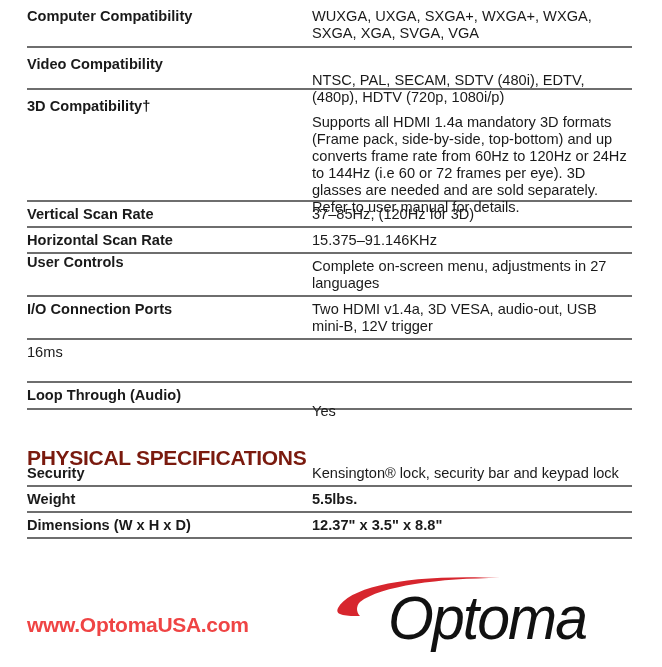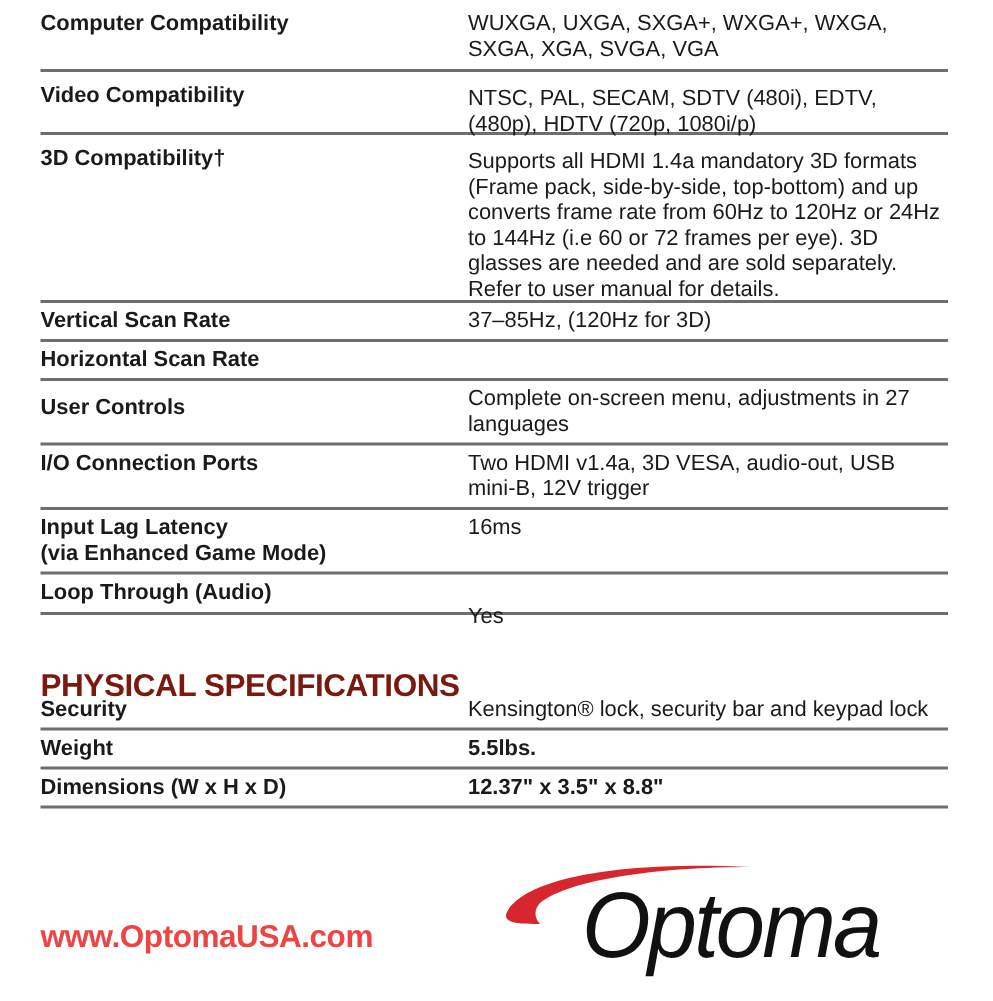--- a/index.html
+++ b/index.html
@@ -1,21 +1,21 @@
 <!DOCTYPE html>
 <html><head>
 <meta charset="utf-8">
 <style>
   html, body { margin: 0; padding: 0; background: #ffffff; }
   body { width: 662px; height: 667px; position: relative; overflow: hidden;
          font-family: "Liberation Sans", sans-serif; color: #1a1a1a; }
   .table { position: absolute; left: 27px; width: 605px; }
   .row { display: flex; border-bottom: 2px solid #6e6e6e; box-sizing: border-box; gap: 20px; }
   .row .label { width: 265px; font-weight: bold; font-size: 14.6px; line-height: 17px; padding-top: 8px; padding-bottom: 4px; }
-  .row .value { flex: 1; font-size: 14.6px; line-height: 17px; padding-top: 10px; padding-bottom: 4px; }
+  .row .value { flex: 1; font-size: 14.6px; line-height: 17px; padding-top: 24px; padding-bottom: 4px; }
   .row .value.bold { font-weight: bold; }
   #tbl1 { top: 0px; }
   #tbl1 .row:first-child .label, #tbl1 .row:first-child .value { padding-top: 8px; }
   .section-title { position: absolute; left: 27px; top: 446px; font-weight: bold; font-size: 21px; color: #7a1a0e; letter-spacing: -0.3px; }
   #tbl2 { top: 460px; }
   #tbl2 .row .label { font-size: 14.6px; }
   .footer-url { position: absolute; left: 27px; top: 613px; font-weight: bold; font-size: 21px; color: #ef4444; letter-spacing: -0.3px; }
   .logo { position: absolute; left: 330px; top: 572px; width: 320px; height: 90px; }
   .logo-swoosh { position: absolute; left: 0; top: 0; }
   .logo-text { position: absolute; left: 58px; top: 10px; font-family: "Liberation Sans", sans-serif; font-style: italic; font-size: 62px; font-weight: normal; color: #111; letter-spacing: -2px; transform: scaleX(0.95); transform-origin: left; }
@@ -35,32 +35,31 @@
   <div class="row" style="height:112px">
     <div class="label">3D Compatibility†</div>
     <div class="value">Supports all HDMI 1.4a mandatory 3D formats (Frame pack, side-by-side, top-bottom) and up converts frame rate from 60Hz to 120Hz or 24Hz to 144Hz (i.e 60 or 72 frames per eye). 3D glasses are needed and are sold separately. Refer to user manual for details.</div>
   </div>
   <div class="row" style="height:26px">
     <div class="label" style="padding-top:4px">Vertical Scan Rate</div>
     <div class="value" style="padding-top:4px">37–85Hz, (120Hz for 3D)</div>
   </div>
   <div class="row" style="height:26px">
     <div class="label" style="padding-top:4px">Horizontal Scan Rate</div>
+    <div class="value" style="padding-top:4px">15.375–91.146KHz</div>
   </div>
   <div class="row" style="height:43px">
-    <div class="label" style="padding-top:10px">User Controls</div>
+    <div class="label" style="padding-top:0">User Controls</div>
     <div class="value" style="padding-top:4px">Complete on-screen menu, adjustments in 27 languages</div>
   </div>
   <div class="row" style="height:43px">
     <div class="label" style="padding-top:4px">I/O Connection Ports</div>
     <div class="value" style="padding-top:4px">Two HDMI v1.4a, 3D VESA, audio-out, USB mini-B, 12V trigger</div>
   </div>
   <div class="row" style="height:43px">
-    <div class="label" style="padding-top:4px;white-space:pre-line">Input Lag Latency
-(via Enhanced Game Mode)</div>
     <div class="value" style="padding-top:4px">16ms</div>
   </div>
   <div class="row" style="height:27px">
     <div class="label" style="padding-top:4px">Loop Through (Audio)</div>
     <div class="value" style="padding-top:20px">Yes</div>
   </div>
 </div>
 
 <div class="section-title">PHYSICAL SPECIFICATIONS</div>
 

